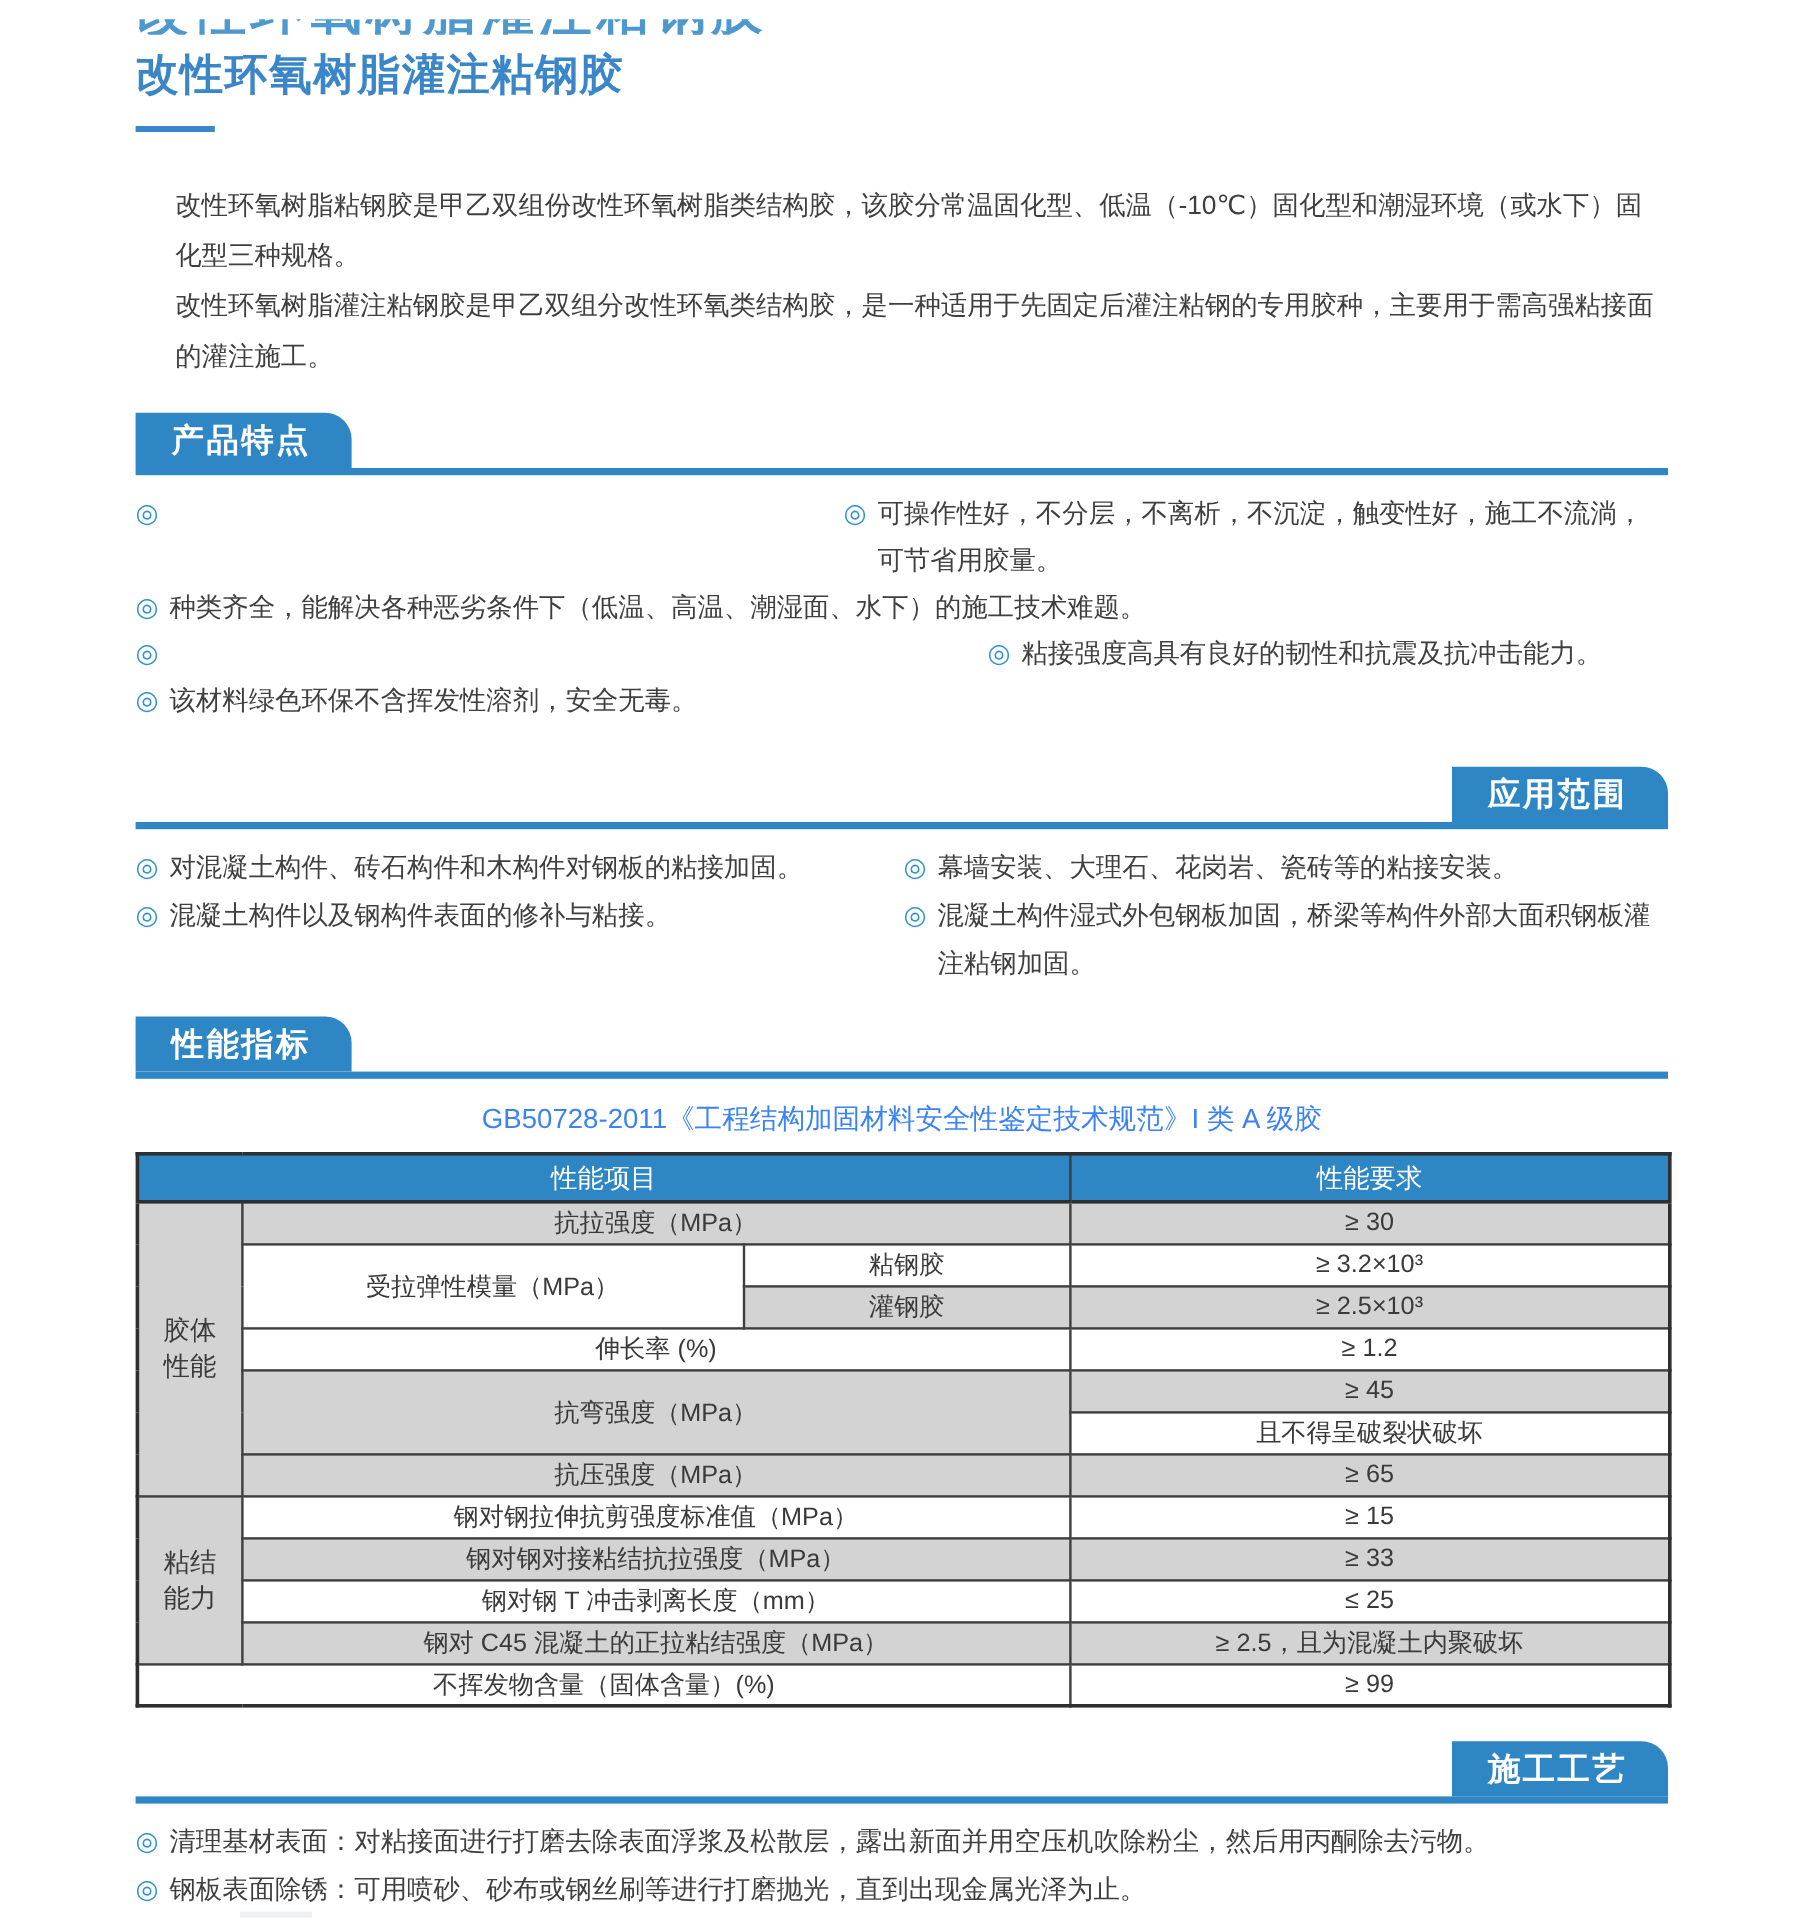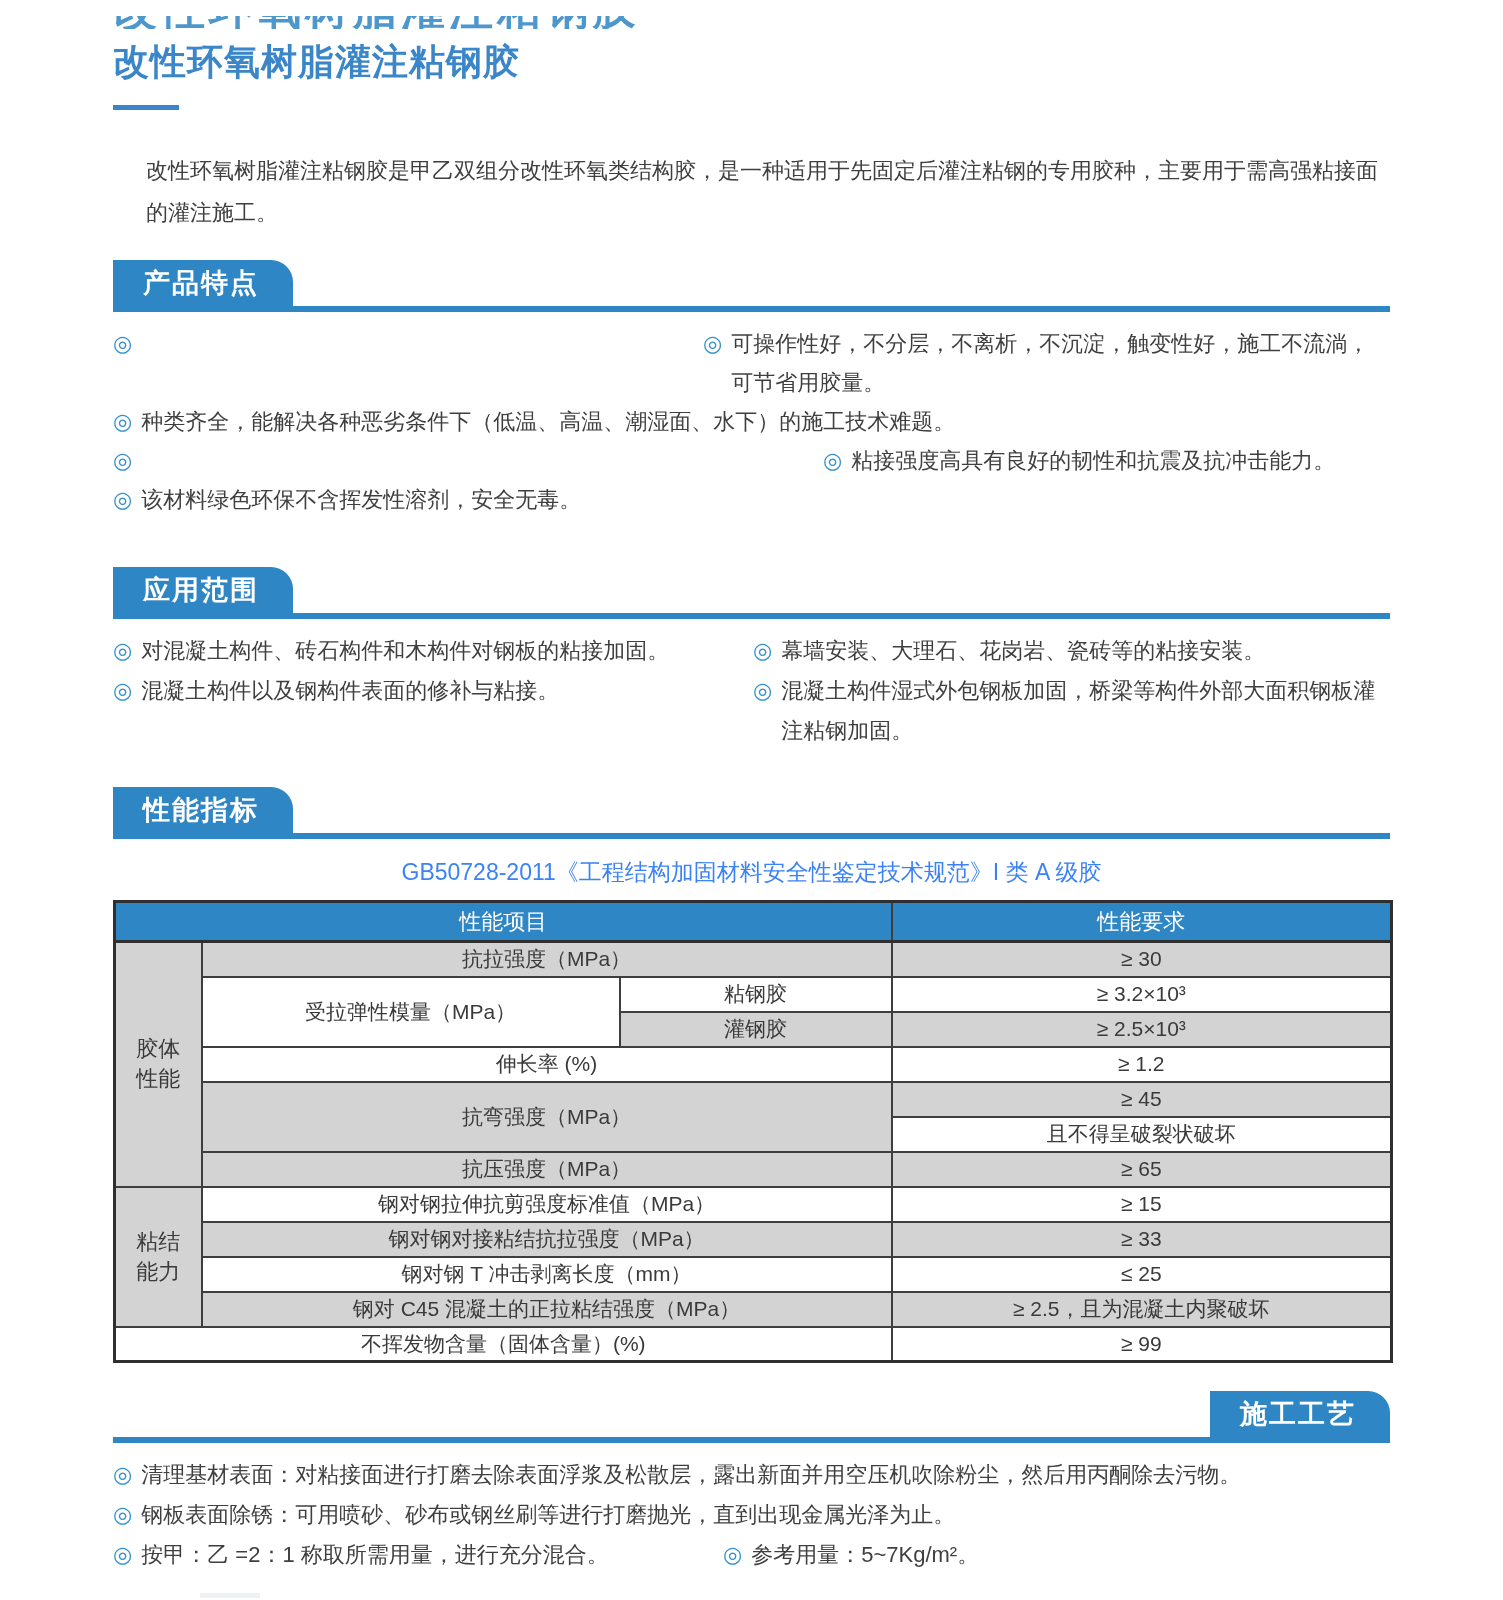--- a/index.html
+++ b/index.html
@@ -22,22 +22,22 @@
   .intro p{margin:0;padding-left:33px;font-size:22px;line-height:42px;color:#3f3f3f;}
 
   .section-header{margin-top:0;border-bottom:6px solid #2e86c4;line-height:0;}
   .badge{
     display:inline-block;background:#2e86c4;color:#ffffff;
     font-size:27px;font-weight:bold;line-height:27px;
     padding:10px 34px 9px 30px;border-radius:0 22px 0 0;letter-spacing:2px;
     vertical-align:bottom;
   }
   .mt-features{margin-top:26px;}
-  .mt-apps{margin-top:48px;}
-  .mt-perf{margin-top:36px;}
+  .mt-apps{margin-top:36px;text-align:right;}
+  .mt-perf{margin-top:24px;}
   .mt-process{margin-top:28px;text-align:right;}
 
   .bullets{margin-top:12px;}
   .bullet-row{display:flex;align-items:flex-start;font-size:22px;line-height:39px;}
   .bullet{display:flex;}
   .b-icon{color:#3191cf;margin-right:9px;font-size:22px;flex-shrink:0;}
   .b-text{color:#3f3f3f;}
   .col-l{flex-shrink:0;}
   .w590{width:590px;}
   .w710{width:710px;}
@@ -72,20 +72,21 @@
 <div class="page">
 
   <div class="remnant">
     <div class="remnant-inner">改性环氧树脂灌注粘钢胶</div>
   </div>
 
   <div class="page-title">改性环氧树脂灌注粘钢胶</div>
   <div class="title-dash"></div>
 
   <div class="intro">
+    <p>改性环氧树脂粘钢胶是甲乙双组份改性环氧树脂类结构胶，该胶分常温固化型、低温（-10℃）固化型和潮湿环境（或水下）固化型三种规格。</p>
     <p>改性环氧树脂灌注粘钢胶是甲乙双组分改性环氧类结构胶，是一种适用于先固定后灌注粘钢的专用胶种，主要用于需高强粘接面的灌注施工。</p>
   </div>
 
   <div class="section-header mt-features">
     <span class="badge">产品特点</span>
   </div>
   <div class="bullets">
     <div class="bullet-row">
       <div class="bullet col-l w590">
         <span class="b-icon">◎</span>

